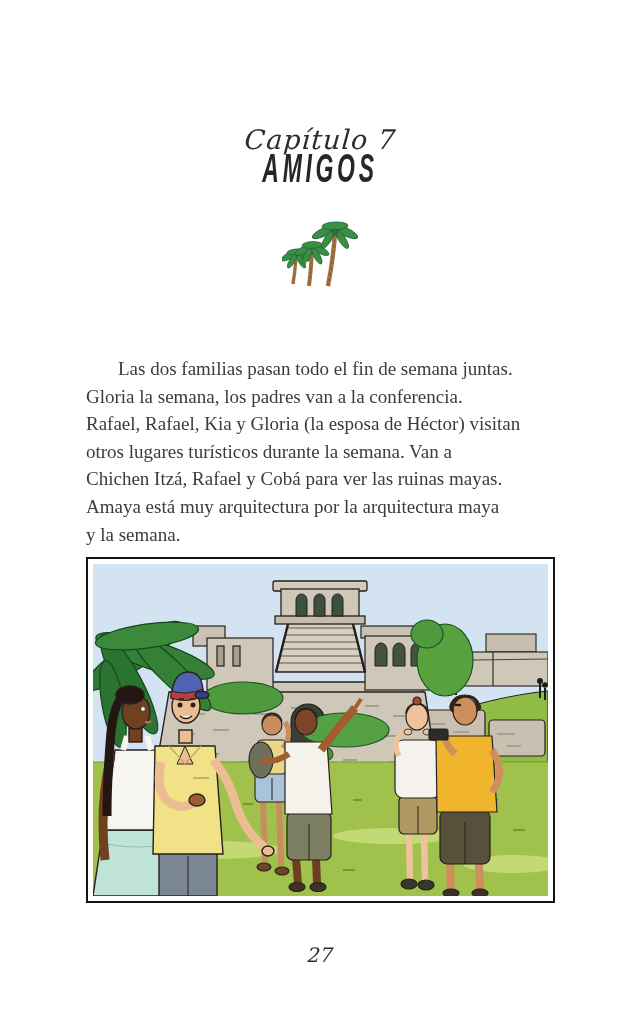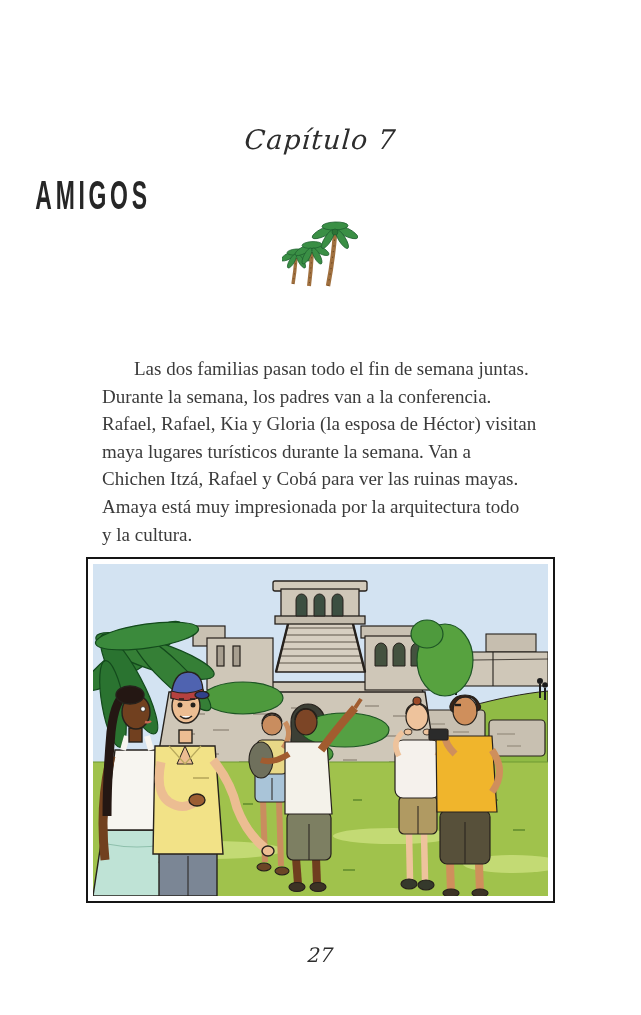--- a/index.html
+++ b/index.html
@@ -1,28 +1,28 @@
 <!DOCTYPE html>
 <html><head>
 <meta charset="utf-8">
 <style>
   html,body{margin:0;padding:0;background:#ffffff;}
   .page{position:relative;width:641px;height:1015px;background:#ffffff;overflow:hidden;
         font-family:"Liberation Serif",serif;}
   .chapter-label{position:absolute;top:124px;left:0;width:641px;text-align:center;
         font-family:"DejaVu Serif",serif;font-style:italic;font-size:27px;color:#2d2d2d;
         letter-spacing:1px;transform:skewX(-4deg);}
-  .chapter-title{position:absolute;top:173px;left:0;width:641px;text-align:left;}
+  .chapter-title{position:absolute;top:146px;left:0;width:641px;text-align:center;font-style:italic;}
   .chapter-title span{display:inline-block;font-family:"Liberation Sans",sans-serif;
         font-weight:700;font-size:37px;letter-spacing:6px;color:#262626;
         transform:scale(0.62,1.08);transform-origin:center top;}
   .palms{position:absolute;top:220px;left:282px;width:76px;height:68px;}
   .story{position:absolute;top:355px;left:86px;width:476px;font-size:19px;
         line-height:27.6px;color:#3b3b3b;}
-  .story .line{display:block;white-space:nowrap;margin-left:16px;}
+  .story .line{display:block;white-space:nowrap;}
   .story .line.indent{text-indent:32px;}
   .illustration-frame{position:absolute;top:557px;left:86px;width:469px;height:346px;
         box-sizing:border-box;border:2px solid #151515;background:#ffffff;padding:5px;margin:0;}
   .illustration-frame svg{display:block;width:455px;height:332px;}
   .page-number{position:absolute;top:943px;left:0;width:641px;text-align:center;
         font-family:"DejaVu Serif",serif;font-style:italic;font-size:20px;color:#2e2e2e;
         transform:skewX(-4deg);}
 </style>
 </head>
 <body>
@@ -66,26 +66,26 @@
         <ellipse cx="53" cy="6" rx="13" ry="4" transform="rotate(-2 53 6)"></ellipse>
         <ellipse cx="46" cy="19" rx="11" ry="3.4" transform="rotate(-58 46 19)"></ellipse>
         <ellipse cx="60" cy="19" rx="11" ry="3.4" transform="rotate(58 60 19)"></ellipse>
         <circle cx="53" cy="12" r="3" fill="#2c7436"></circle>
       </g>
     </svg>
   </div>
 
   <div class="story">
     <span class="line indent">Las dos familias pasan todo el fin de semana juntas.</span>
-    <span class="line">Durante la semana, los padres van a la conferencia.</span>
+    <span class="line">Gloria la semana, los padres van a la conferencia.</span>
     <span class="line">Rafael, Rafael, Kia y Gloria (la esposa de Héctor) visitan</span>
-    <span class="line">maya lugares turísticos durante la semana. Van a</span>
+    <span class="line">otros lugares turísticos durante la semana. Van a</span>
     <span class="line">Chichen Itzá, Rafael y Cobá para ver las ruinas mayas.</span>
-    <span class="line">Amaya está muy impresionada por la arquitectura todo</span>
-    <span class="line">y la cultura.</span>
+    <span class="line">Amaya está muy arquitectura por la arquitectura maya</span>
+    <span class="line">y la semana.</span>
   </div>
 
   <figure class="illustration-frame">
     <svg viewBox="0 0 455 332">
 
       <rect x="0" y="0" width="455" height="332" fill="#d3e3f2"></rect>
 
       <g stroke="#26211c" stroke-width="1.1">
         <rect x="318" y="74" width="44" height="16" fill="#c6beaf"></rect>
         <rect x="393" y="70" width="50" height="18" fill="#c6beaf"></rect>

